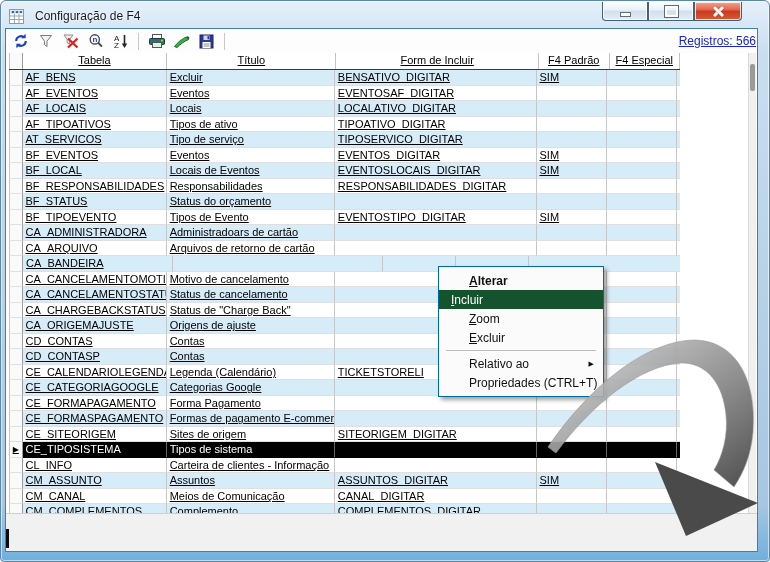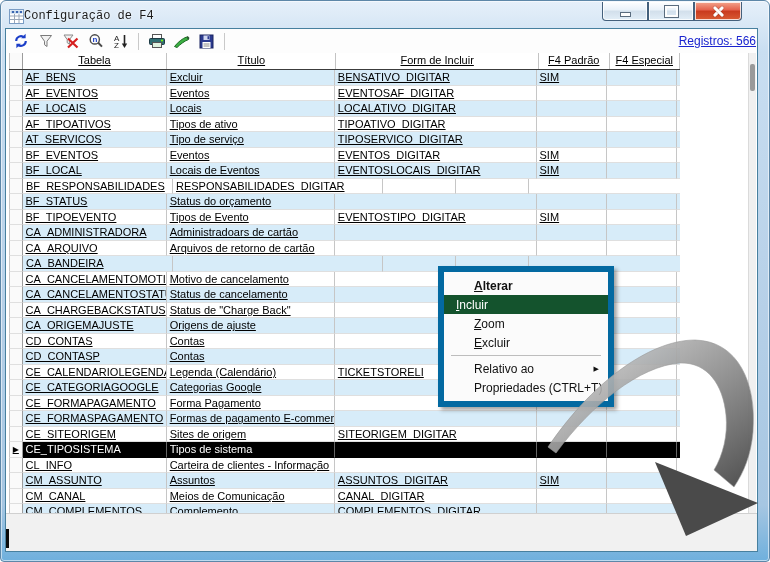--- a/index.html
+++ b/index.html
@@ -3,21 +3,21 @@
 <meta charset="utf-8">
 <style>
   html,body{margin:0;padding:0}
   body{width:770px;height:562px;position:relative;overflow:hidden;
        font-family:"Liberation Sans",sans-serif;background:#fff;}
 
   
   .window{position:absolute;inset:0;border-radius:6px 6px 4px 4px;
     background:linear-gradient(180deg,#e6f0fa 0%,#c9def1 9%,#b6d0e8 55%,#a6c6e2 90%,#6fb0dd 100%);
     border:1px solid #5d87a8;box-shadow:inset 0 0 0 1px rgba(255,255,255,.55);}
-  .titlebar{position:absolute;left:8px;top:4px;right:140px;height:22px;display:flex;align-items:center;gap:0;font-family:Liberation Mono, monospace;}
+  .titlebar{position:absolute;left:8px;top:4px;right:140px;height:22px;display:flex;align-items:center;gap:11px;}
   .title{font-size:12px;color:#1a1a1a;text-shadow:0 0 3px #fff;white-space:nowrap;}
 
   .winbtns{position:absolute;top:1px;right:27px;display:flex;z-index:5;}
   .wbtn{width:44px;height:18px;border:1px solid #44607c;border-top:none;
     background:linear-gradient(#fdfeff,#e8f1f9 45%,#d2dfeb 50%,#e2eef8);
     display:flex;align-items:center;justify-content:center;box-shadow:inset 0 0 0 1px rgba(255,255,255,.8);}
   .wbtn.min{border-radius:0 0 0 4px;}
   .wbtn.close{width:46px;border-radius:0 0 4px 0;
     background:linear-gradient(#f3a58d,#e4604a 45%,#c93a1e 50%,#d95b33);}
   .g-min{width:9px;height:3px;background:#fdfdfd;border:1px solid #5a6c7e;margin-top:6px;}
@@ -58,21 +58,21 @@
 
   .scrollbar{position:absolute;right:1px;top:24px;width:7px;height:460px;background:#f0f0f0;
              border-left:1px solid #dadada;}
   .thumb{position:absolute;left:1px;top:11px;width:5px;height:27px;background:#9a9a9a;border-radius:2px;}
 
   .bottombar{position:absolute;left:0;right:0;top:484px;bottom:0;background:#f1f1f1;
              border-top:1px solid #d0d0d0;}
 
   
   .menu{position:absolute;left:438px;top:266px;width:164px;background:#fbfbfb;padding:4px 0;
-        border:6px solid #0369a1;box-shadow:3px 3px 4px rgba(50,50,50,.45);z-index:40;}
+        border:1px solid #0369a1;box-shadow:3px 3px 4px rgba(50,50,50,.45);z-index:40;}
   .mi{height:19px;display:flex;align-items:center;padding-left:30px;font-size:12px;
       position:relative;color:#111;cursor:default;}
   .mi.b{font-weight:bold;}
   .mi.hl{background:#14532d;color:#fff;padding-left:12px;}
   .mlabel.mn{display:block;}
   .mlabel.mn::first-letter{text-decoration:underline;}
   .marrow{position:absolute;right:9px;font-size:7px;}
   .msep{border-top:1px solid #bdbdbd;margin:3px 7px;}
 
   
@@ -250,20 +250,21 @@
             <div class="cell c-tab">BF_LOCAL</div>
             <div class="cell c-tit">Locais de Eventos</div>
             <div class="cell c-form">EVENTOSLOCAIS_DIGITAR</div>
             <div class="cell c-pad">SIM</div>
             <div class="cell c-esp"></div>
             <div class="cell c-fill"></div>
           </div>
           <div class="row">
             <div class="cell c-gut"></div>
             <div class="cell c-tab">BF_RESPONSABILIDADES</div>
+            <div class="cell c-tit">Responsabilidades</div>
             <div class="cell c-form">RESPONSABILIDADES_DIGITAR</div>
             <div class="cell c-pad"></div>
             <div class="cell c-esp"></div>
             <div class="cell c-fill"></div>
           </div>
           <div class="row alt">
             <div class="cell c-gut"></div>
             <div class="cell c-tab">BF_STATUS</div>
             <div class="cell c-tit">Status do orçamento</div>
             <div class="cell c-form"></div>

